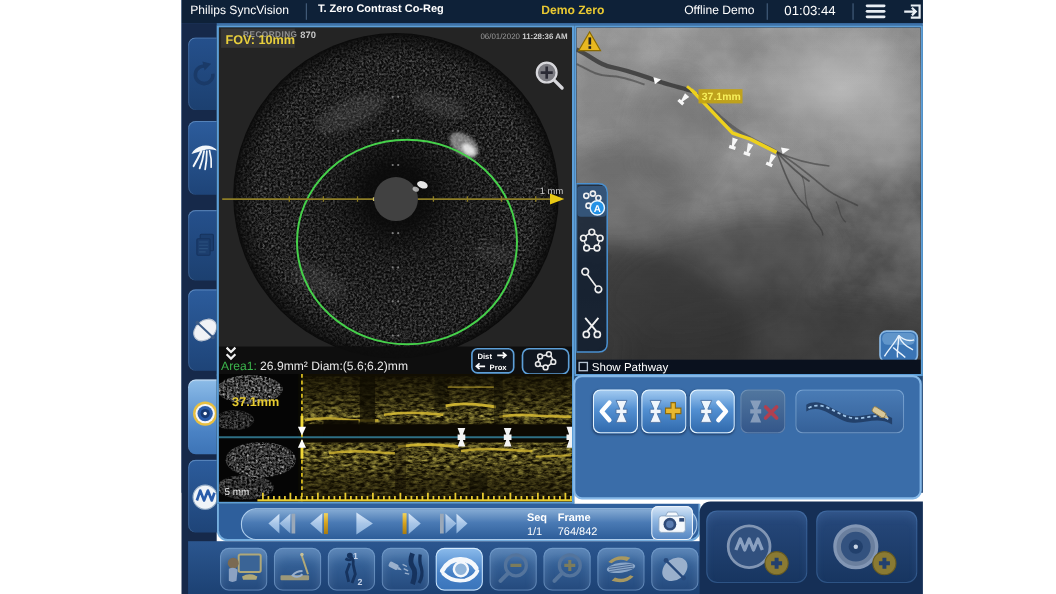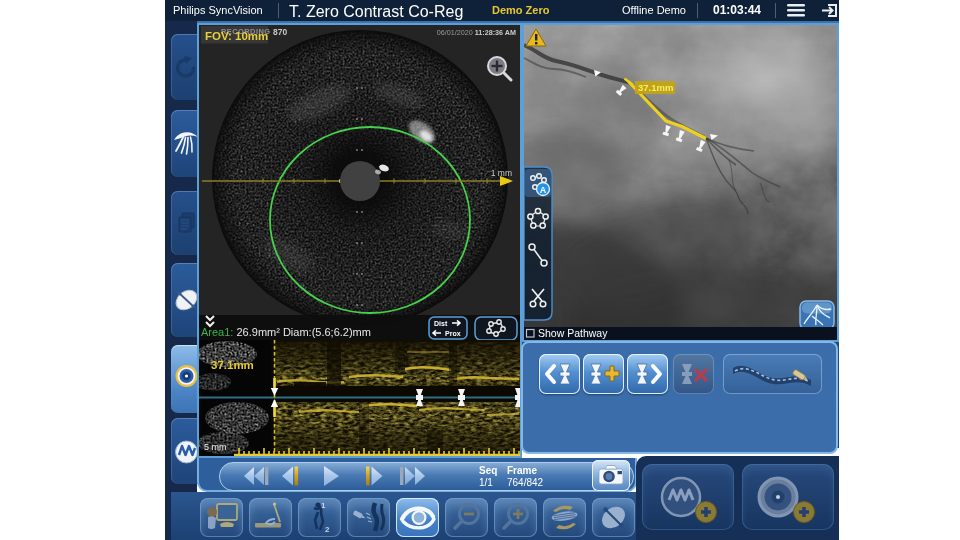--- a/index.html
+++ b/index.html
@@ -26,25 +26,25 @@
   
   .gbtn{top:464px;width:92px;height:66px;border-radius:10px;background:linear-gradient(180deg,#27497c,#173560);box-shadow:inset 0 0 0 1px rgba(90,140,200,.35), inset 0 6px 8px rgba(120,170,230,.15);}
 </style>
 </head>
 <body>
 <div id="ui">
 
   <div class="abs" id="topbar">
     <span class="abs" style="left:8px;top:4px;">Philips SyncVision</span>
     <div class="sep" style="left:113px;"></div>
-    <span class="abs" style="left:124px;top:3px;font-size:16px;font-weight:normal;">T. Zero Contrast Co-Reg</span>
+    <span class="abs" style="left:124px;top:3px;font-size:10px;font-weight:bold;">T. Zero Contrast Co-Reg</span>
     <span class="abs" style="left:327px;top:4px;color:#e8c832;font-weight:bold;">Demo Zero</span>
     <span class="abs" style="left:457px;top:4px;">Offline Demo</span>
     <div class="sep" style="left:532px;"></div>
-    <span class="abs" style="left:548px;top:3px;font-size:12px;font-weight:bold;">01:03:44</span>
+    <span class="abs" style="left:548px;top:3px;font-size:12px;font-weight:normal;">01:03:44</span>
     <div class="sep" style="left:610px;"></div>
 
     <svg class="abs" style="left:621px;top:3px;" width="20" height="15" viewBox="0 0 20 15">
       <rect x="1" y="1" width="18" height="2.6" rx="1.3" fill="#e8eef4"></rect>
       <rect x="1" y="6" width="18" height="2.6" rx="1.3" fill="#e8eef4"></rect>
       <rect x="1" y="11" width="18" height="2.6" rx="1.3" fill="#e8eef4"></rect>
     </svg>
 
     <svg class="abs" style="left:656px;top:2px;" width="18" height="17" viewBox="0 0 18 17">
       <path d="M7 3 L15 3 L15 14 L7 14" fill="none" stroke="#e8eef4" stroke-width="2"></path>

